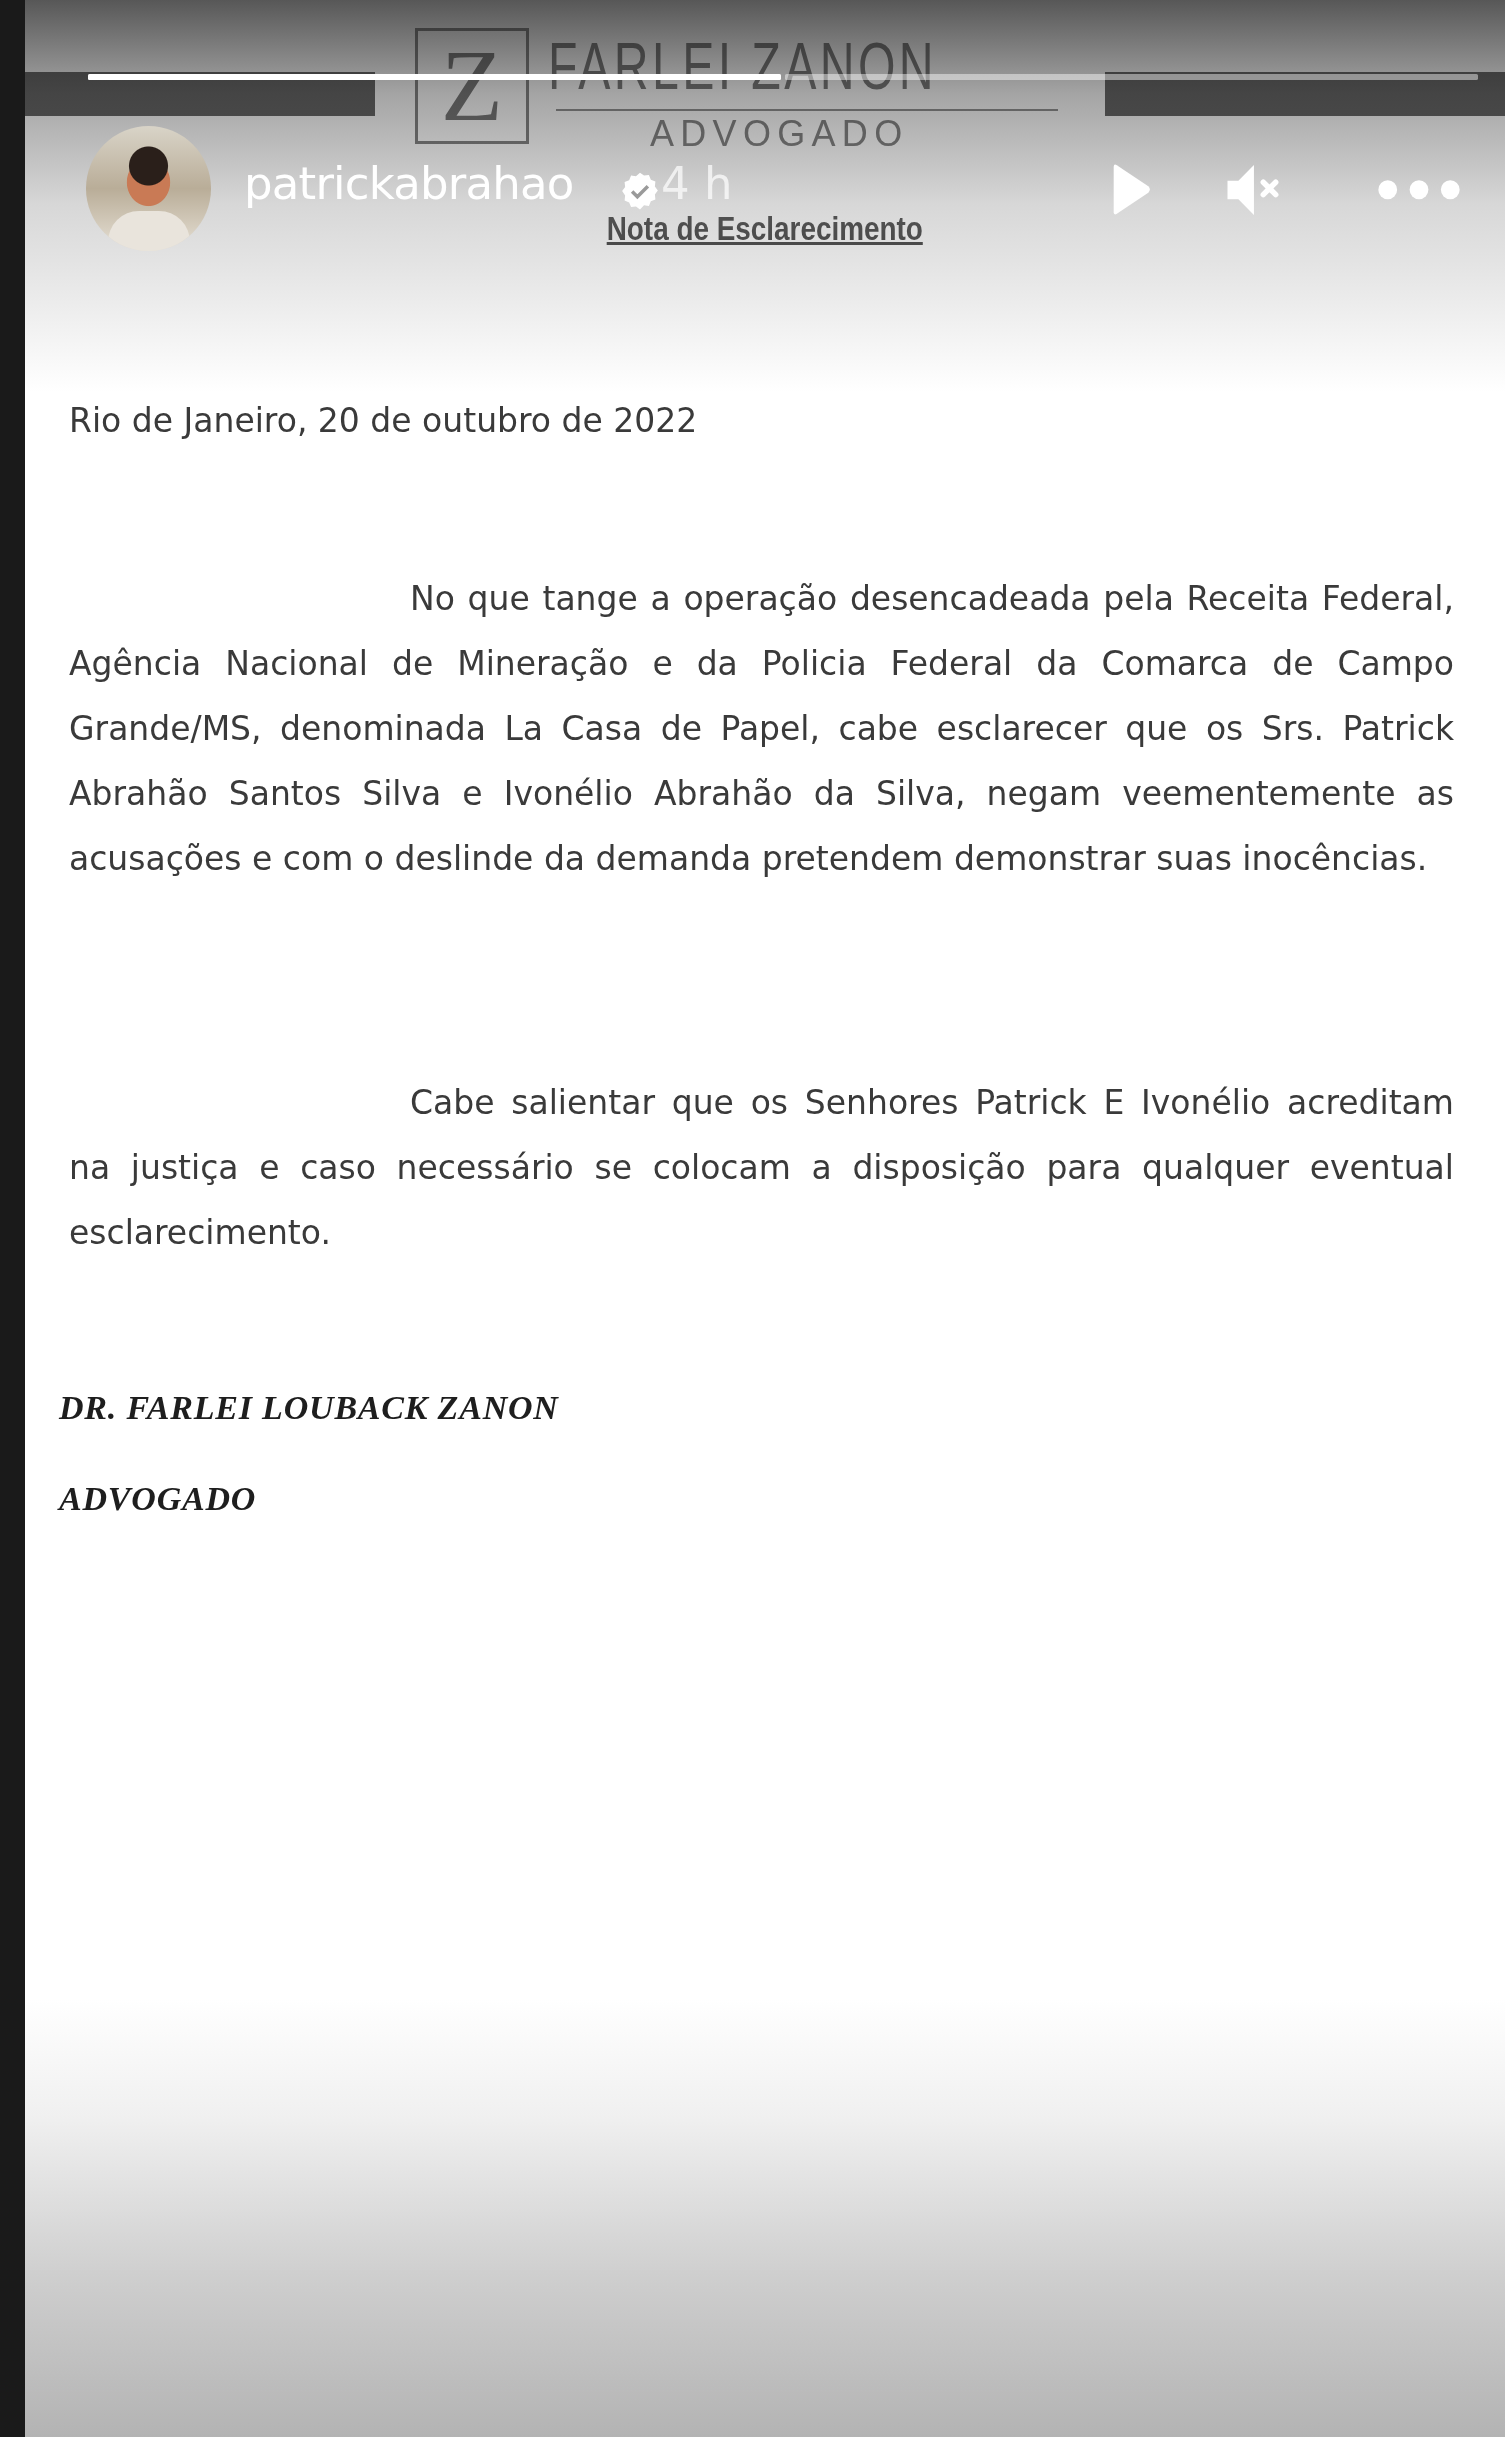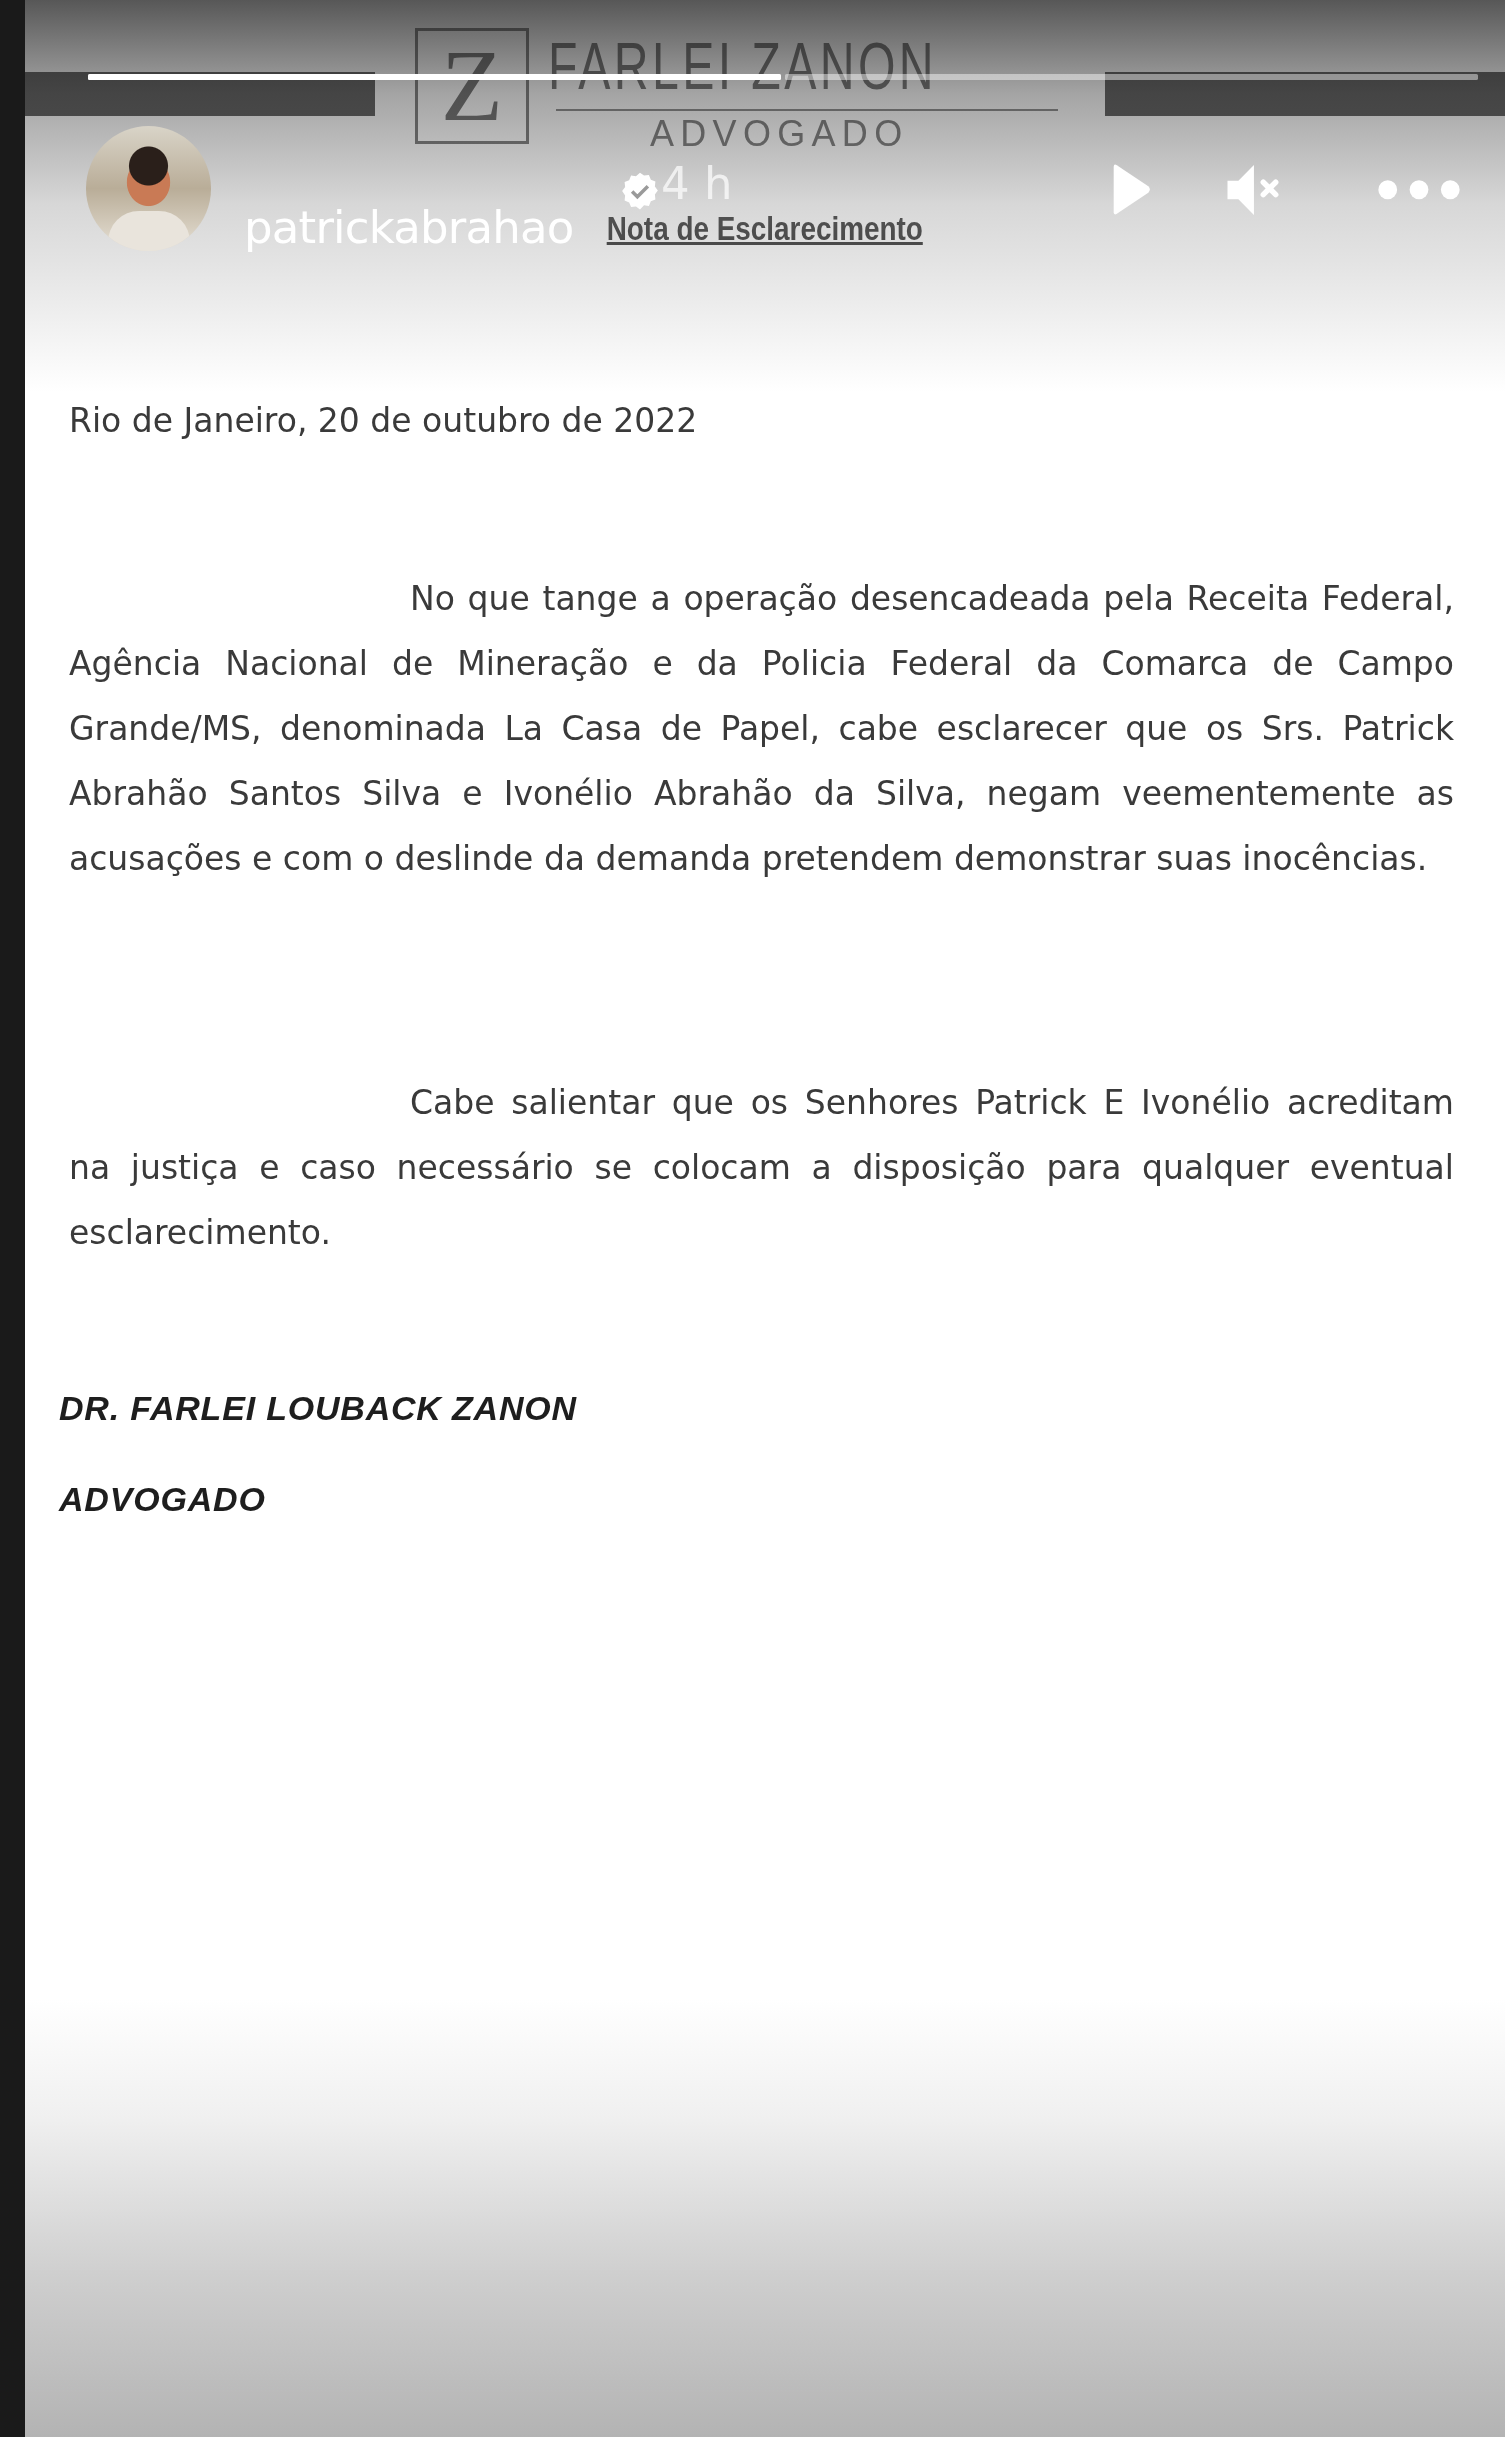--- a/index.html
+++ b/index.html
@@ -20,35 +20,35 @@
   .logo-sub { position:absolute; left:235px; top:89px; font-family:"Liberation Sans", sans-serif; font-size:36px; letter-spacing:6.3px; color:#555; }
   .progress { position:absolute; top:74px; left:63px; width:1390px; height:5.5px; z-index:5; display:flex; gap:4.7px; }
   .seg { flex:1; height:5.5px; background:rgba(255,255,255,0.45); border-radius:1.6px; position:relative; overflow:hidden; }
   .seg .fill { position:absolute; left:0; top:0; height:100%; background:#ffffff; }
   .header { position:absolute; left:0; top:118px; width:100%; height:141px; z-index:6; }
   .avatar { position:absolute; left:61px; top:7.8px; width:125px; height:125px; border-radius:50%; overflow:hidden;
     background: radial-gradient(circle at 50% 32%, #2a1f1a 0 18%, transparent 19%),
                 radial-gradient(ellipse at 50% 45%, #c97a55 0 24%, transparent 25%),
                 linear-gradient(to bottom, #d9d4c8 0%, #b9ad98 50%, #e7e1d6 100%); }
   .avatar .shirt { position:absolute; left:22px; top:85px; width:82px; height:55px; background:#e9e4dc; border-radius:31px 31px 0 0; }
-  .username { position:absolute; left:219px; top:39px; font-size:45px; color:#ffffff; letter-spacing:-0.8px;margin-top:44px; }
+  .username { position:absolute; left:219px; top:39px; font-size:45px; color:#ffffff; letter-spacing:-0.8px; }
   .verified { position:absolute; left:594px; top:52px; width:42px; height:42px; }
   .time { position:absolute; left:636px; top:39px; font-size:45px; color:rgba(255,255,255,0.7); }
   .ctrl { position:absolute; top:44px; width:63px; height:55px; display:flex; align-items:center; justify-content:center; cursor:pointer; }
   .ctrl.play { left:1074px; }
   .ctrl.mute { left:1199px; }
   .ctrl.more { left:1347px; width:94px; }
   .doc-title { position:absolute; left:0; width:1480px; top:209px; text-align:center; z-index:2; }
   .doc-title span { font-family:"Liberation Sans", sans-serif; font-weight:bold; font-size:34px; color:#2a2a2a; text-decoration:underline; transform:scaleX(0.82); display:inline-block; }
   .body-text { position:absolute; left:44px; width:1385px; font-size:33px; color:#3a3a3a; line-height:65px; text-align:justify; z-index:2; }
   .date { top:388px; }
   .para1 { top:566px; }
   .para2 { top:1070px; }
   .indent { text-indent:341px; }
-  .sig { position:absolute; left:34px; font-family:Liberation Sans, sans-serif; font-weight:bold; font-style:italic; font-size:34px; color:#1e1e1e; z-index:2; letter-spacing:0.8px; }
+  .sig { position:absolute; left:34px; font-family:Liberation Serif, serif; font-weight:bold; font-style:italic; font-size:34px; color:#1e1e1e; z-index:2; letter-spacing:0.8px; }
   .sig.name { top:1389px; }
   .sig.role { top:1480px; }
   .handle-box { position:absolute; left:406px; top:2043px; width:737px; height:135px; background:#000; border:2.4px solid #555; box-sizing:border-box; z-index:2; }
   .handle-text { position:absolute; left:39px; top:9.4px; font-family:"Liberation Serif", serif; font-size:96px; color:#f2f2f2; line-height:102px; }
   .handle-rule { position:absolute; left:41px; top:111px; width:627px; height:6.3px; background:#d9d9d9; }
 </style>
 </head>
 <body>
 
 <div class="left-strip"></div>

